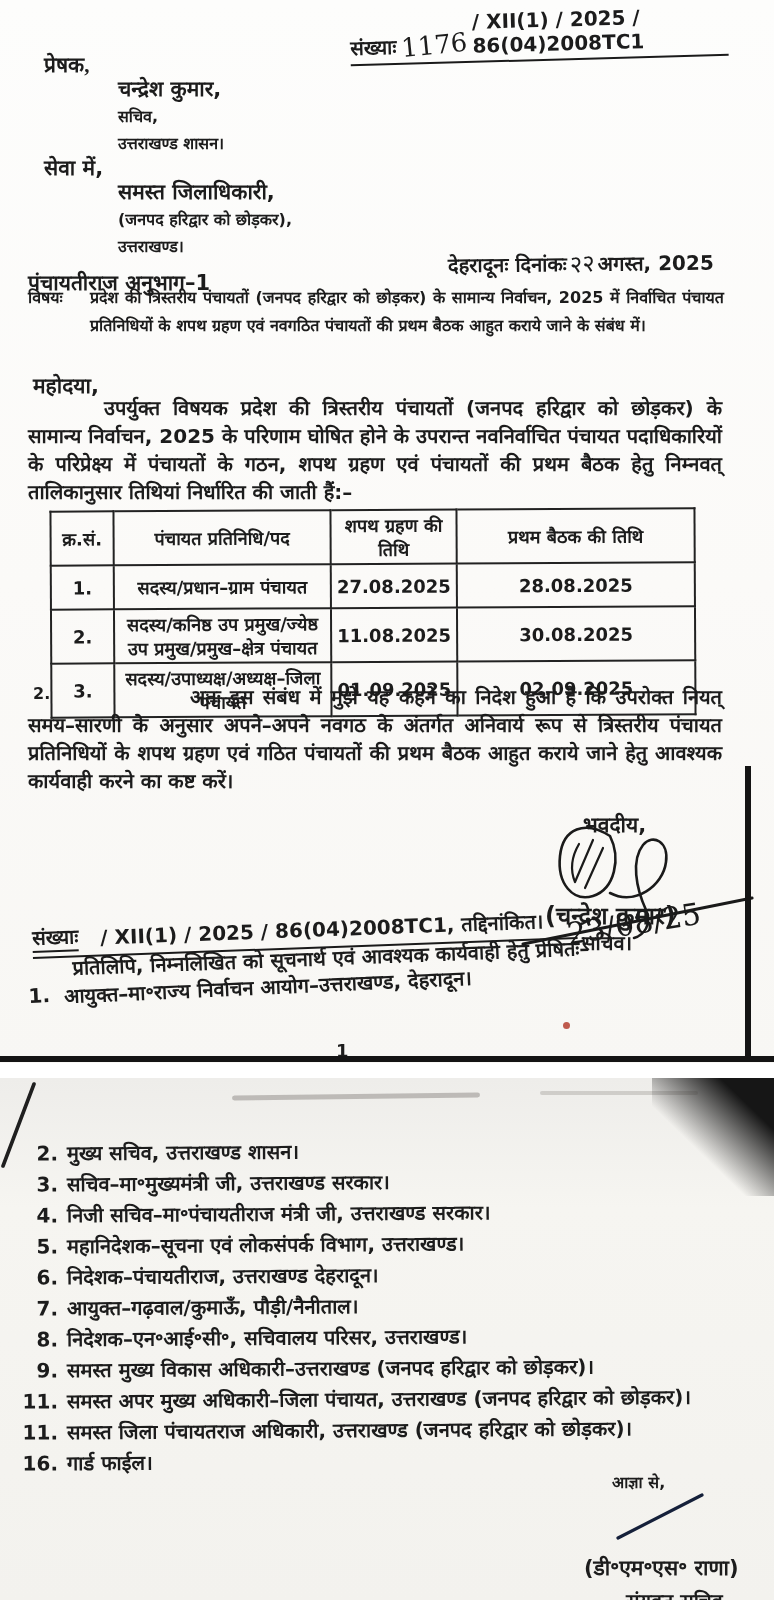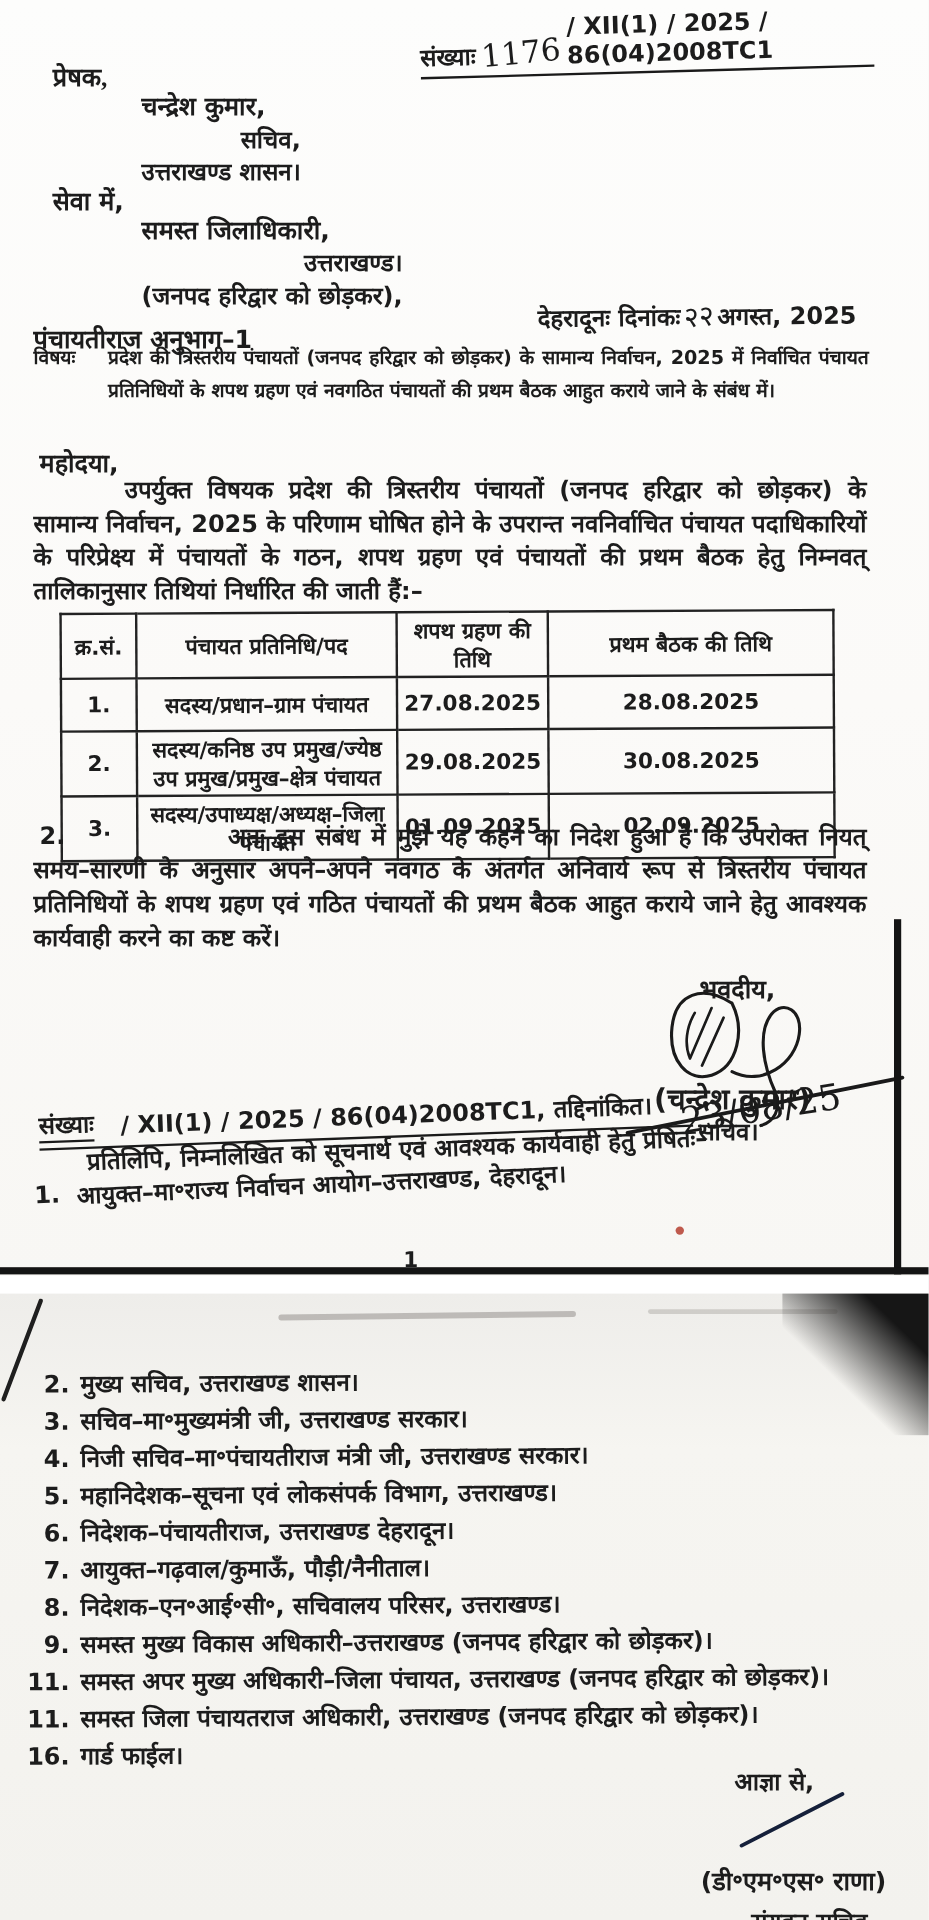--- a/index.html
+++ b/index.html
@@ -14,21 +14,21 @@
     position:absolute;left:0;top:0;width:774px;height:1063px;
     background:linear-gradient(180deg,#fdfdfc 0%,#fbfaf8 55%,#f8f7f4 100%);
   }
   .page2{
     position:absolute;left:0;top:1078px;width:774px;height:522px;
     background:linear-gradient(180deg,#eeedea 0%,#f6f5f1 25%,#f3f2ee 100%);
   }
   
   .b{font-weight:700;}
   .sb{font-weight:600;}
-  .t20{font-size:20px;text-align:right;}
+  .t20{font-size:16px;}
   .t21{font-size:21px;}
   .abs{position:absolute;}
   .handwrite{
     font-family:"DejaVu Serif","Liberation Serif",serif;
     font-weight:500;font-size:26px;line-height:1;
     display:inline-block;transform:rotate(-4deg) translateY(-1px);
   }
   
   .refline{
     left:350px;top:8px;width:378px;display:flex;align-items:flex-end;gap:5px;
@@ -114,22 +114,22 @@
     <div class="abs sender-label b t21">प्रेषक,</div>
     <div class="abs sender-block">
       <div class="b t21">चन्द्रेश कुमार,</div>
       <div class="sb t20">सचिव,</div>
       <div class="sb t20">उत्तराखण्ड शासन।</div>
     </div>
 
     <div class="abs to-label b t21">सेवा में,</div>
     <div class="abs to-block">
       <div class="b t21">समस्त जिलाधिकारी,</div>
+      <div class="sb t20">(जनपद हरिद्वार को छोड़कर),</div>
       <div class="sb t20">उत्तराखण्ड।</div>
-      <div class="sb t20">(जनपद हरिद्वार को छोड़कर),</div>
     </div>
 
     <div class="abs section-line b t21">पंचायतीराज अनुभाग–1</div>
 
     <div class="abs dateline">
       <span>देहरादूनः दिनांकः</span>
       <span class="handwrite">२२</span>
       <span>अगस्त, 2025</span>
     </div>
 
@@ -152,21 +152,21 @@
         </tr>
         <tr class="r1">
           <td>1.</td>
           <td>सदस्य/प्रधान–ग्राम पंचायत</td>
           <td>27.08.2025</td>
           <td>28.08.2025</td>
         </tr>
         <tr class="r2">
           <td>2.</td>
           <td>सदस्य/कनिष्ठ उप प्रमुख/ज्येष्ठ उप प्रमुख/प्रमुख–क्षेत्र पंचायत</td>
-          <td>29.08.2025</td>
+          <td>11.08.2025</td>
           <td>30.08.2025</td>
         </tr>
         <tr class="r3">
           <td>3.</td>
           <td>सदस्य/उपाध्यक्ष/अध्यक्ष–जिला पंचायत</td>
           <td>01.09.2025</td>
           <td>02.09.2025</td>
         </tr>
       </tbody>
     </table>

